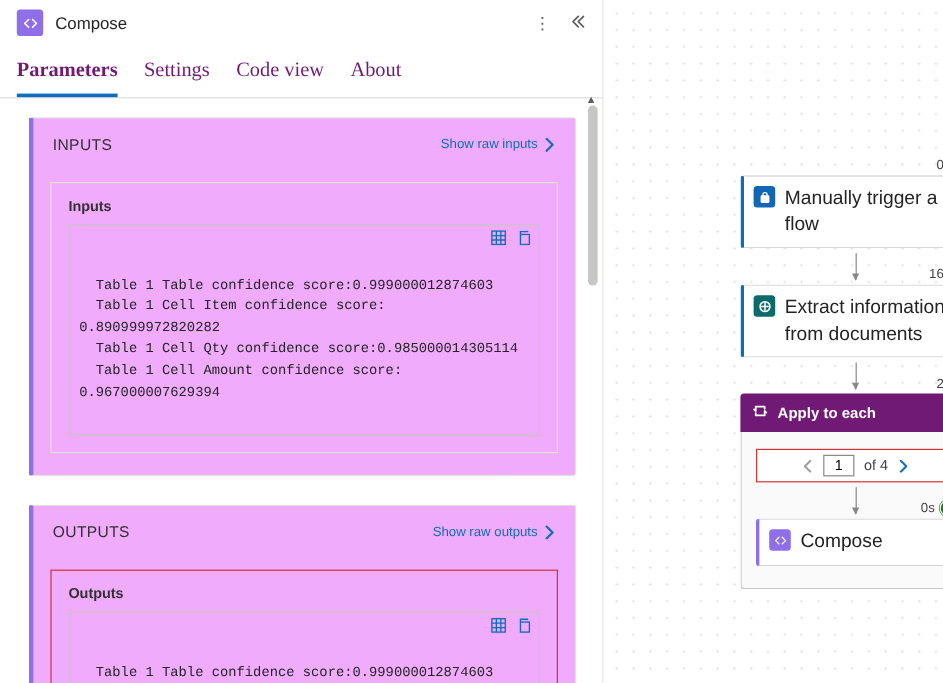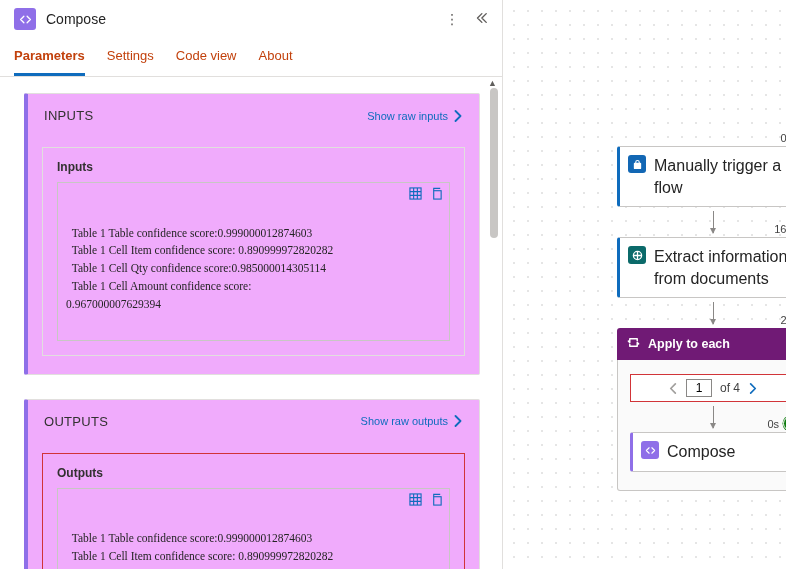--- a/index.html
+++ b/index.html
@@ -4,33 +4,33 @@
 <style>
   * { box-sizing: border-box; margin: 0; padding: 0; }
   body { font-family: "Segoe UI", -apple-system, sans-serif; font-size: 13px; color: #323130; background: #fff; width: 786px; height: 569px; overflow: hidden; display: flex; }
   .left-panel { width: 503px; height: 100%; border-right: 1px solid #e1dfdd; display: flex; flex-direction: column; position: relative; }
   .header { display: flex; align-items: center; padding: 8px 14px 6px 14px; }
   .header-icon { width: 22px; height: 22px; background: #8f6fe8; border-radius: 3px; display: flex; align-items: center; justify-content: center; margin-right: 10px; }
   .header-icon svg { width: 13px; height: 13px; }
   .header-title { font-size: 14px; flex: 1; color:#242424;}
   .header-actions { display: flex; gap: 14px; align-items: center; color: #605e5c; }
   .tabs { display: flex; gap: 22px; padding: 6px 14px 0 14px; border-bottom: 1px solid #e1dfdd; }
-  .tab { padding: 6px 0 10px 0; font-size: 13px; color: #c2410c; cursor: pointer; border-bottom: 3px solid transparent; }
+  .tab { padding: 6px 0 10px 0; font-size: 17px; color: #701a75; cursor: pointer; border-bottom: 3px solid transparent; font-family: Liberation Serif, serif; }
   .tab.active { border-bottom-color: #0f6cbd; font-weight: 600;}
   .content-scroll { flex: 1; overflow-y: auto; padding: 16px 22px 16px 24px; }
   .scrollbar-thumb { position:absolute; right:4px; top:88px; width:8px; height:150px; background:#c8c6c4; border-radius:4px;}
   .scrollbar-arrow { position:absolute; right:5px; font-size:9px; color:#605e5c;}
   .card { border: 1px solid #e1dfdd; border-left: 4px solid #8f6fe8; border-radius:2px; margin-bottom: 24px; background:#f0abfc;}
   .card-head { display: flex; justify-content: space-between; align-items: center; padding: 14px 16px; }
   .card-head-title { font-size: 13px; font-weight: 400; letter-spacing: 0.3px; }
   .show-raw { font-size: 11px; color: #0f6cbd; display: flex; align-items: center; gap: 6px; cursor: pointer; }
   .inner-box { border: 1px solid #e1dfdd; margin: 10px 14px 18px 14px; padding: 12px 14px 14px 14px; position: relative; }
   .inner-box.red { border: 1px solid #d13438; }
   .inner-label { font-size: 12px; font-weight: 600; margin-bottom: 8px; color:#323130;}
-  .codebox { border: 1px solid #c8c6c4; padding: 6px 8px 8px 8px; font-family: Liberation Serif, serif; font-size: 11.5px; white-space: pre-wrap; line-height: 1.55; position: relative; color:#242424;}
+  .codebox { border: 1px solid #c8c6c4; padding: 6px 8px 8px 8px; font-family: Liberation Mono, monospace; font-size: 11.5px; white-space: pre-wrap; line-height: 1.55; position: relative; color:#242424;}
   .codebox .tools { position: absolute; top: 4px; right: 6px; display: flex; gap: 8px; color: #0f6cbd; }
   .codebox .tools span { cursor: pointer; }
 
   .right-panel { flex: 1; position: relative; background: #fff; }
   .dot-bg { position:absolute; inset:0; background-image: radial-gradient(#e5e5e5 1px, transparent 1px); background-size: 14px 14px; background-position: 4px 4px; }
   .flow { position: absolute; left: 114px; top: 146px; width: 192px; }
   .node { background: #fff; border: 1px solid #c8c6c4; border-left: 3px solid #2563eb; border-radius: 3px; padding: 8px 10px 8px 8px; display: flex; align-items: flex-start; gap: 8px; font-size: 16px; position: relative; color:#242424; line-height:1.35;}
   .node.blue-left { border-left-color:#0f6cbd; }
   .node.purple-left { border-left-color:#8f6fe8; }
   .node-icon { width: 18px; height: 18px; border-radius: 3px; flex-shrink: 0; display:flex;align-items:center;justify-content:center;}

